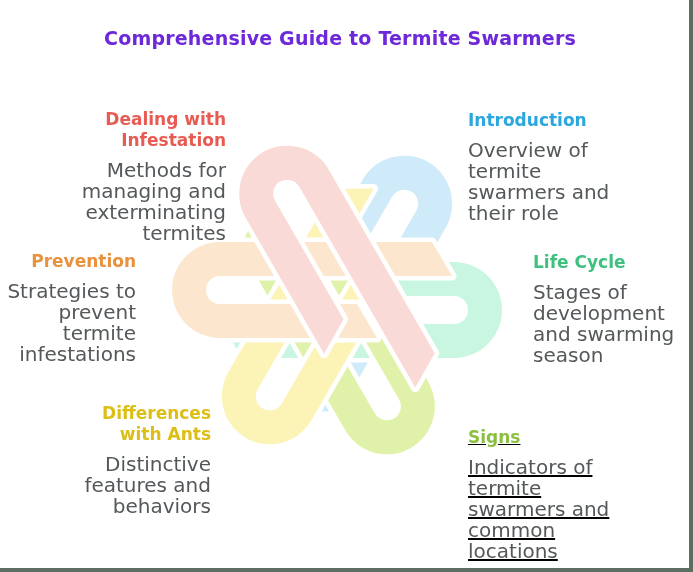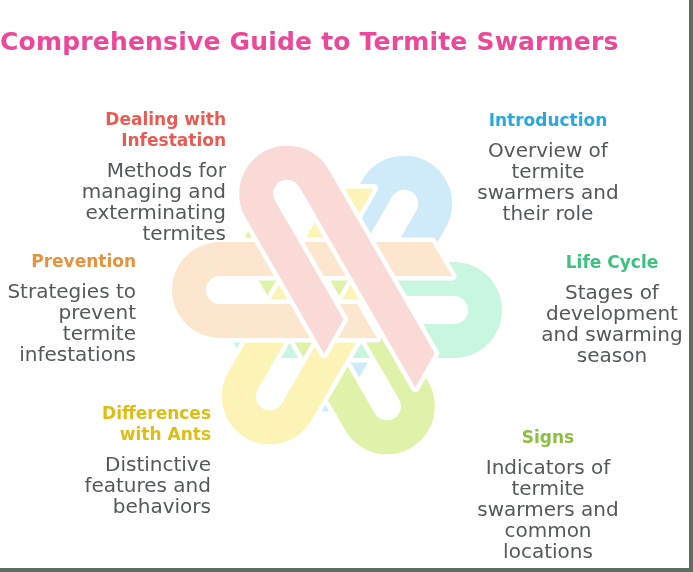--- a/index.html
+++ b/index.html
@@ -3,37 +3,37 @@
 <meta charset="utf-8">
 <style>
   html,body{margin:0;padding:0;background:#fff;}
   #canvas{
     position:relative;width:693px;height:572px;background:#ffffff;
     overflow:hidden;box-sizing:border-box;
     border-right:4px solid #5e6d62;border-bottom:4px solid #5e6d62;
     font-family:"DejaVu Sans","Liberation Sans",sans-serif;
   }
   .title{
-    position:absolute;top:27px;left:0;width:680px;
-    font-size:25px;font-weight:700;color:#ec4899;letter-spacing:.2px;
+    position:absolute;top:27px;left:0;width:680px;text-align:center;
+    font-size:19px;font-weight:700;color:#6d28d9;letter-spacing:.2px;
   }
   .knot{position:absolute;left:155px;top:118px;width:364px;height:364px;}
   .petal{stroke:#ffffff;stroke-width:9;paint-order:stroke;stroke-linejoin:round;}
   .section{position:absolute;}
   .section .h{font-size:17px;font-weight:700;line-height:21px;white-space:pre-line;}
   .section .d{font-size:20px;color:#54585a;line-height:21px;white-space:pre-line;margin-top:9px;}
   .ra{text-align:right;}
-  .la{text-align:center;}
+  .la{text-align:left;}
   
   .s-dealing      {top:93px;  right:463px; width:185px;margin-top:16px;}
   .s-introduction {top:110px; left:468px;  width:160px;}
   .s-prevention   {top:251px; right:553px; width:140px;}
   .s-lifecycle    {top:252px; left:533px;  width:158px;}
   .s-differences  {top:403px; right:478px; width:180px;}
-  .s-signs        {top:427px; left:468px;  width:160px;}
+  .s-signs        {top:427px; left:468px;  width:160px;text-decoration:underline;}
 </style>
 </head>
 <body>
 
 <div id="canvas">
 
   <div class="title">Comprehensive Guide to Termite Swarmers</div>
 
   <svg class="knot" viewBox="0 0 364 364" aria-hidden="true">
     <g transform="translate(182,182)">

